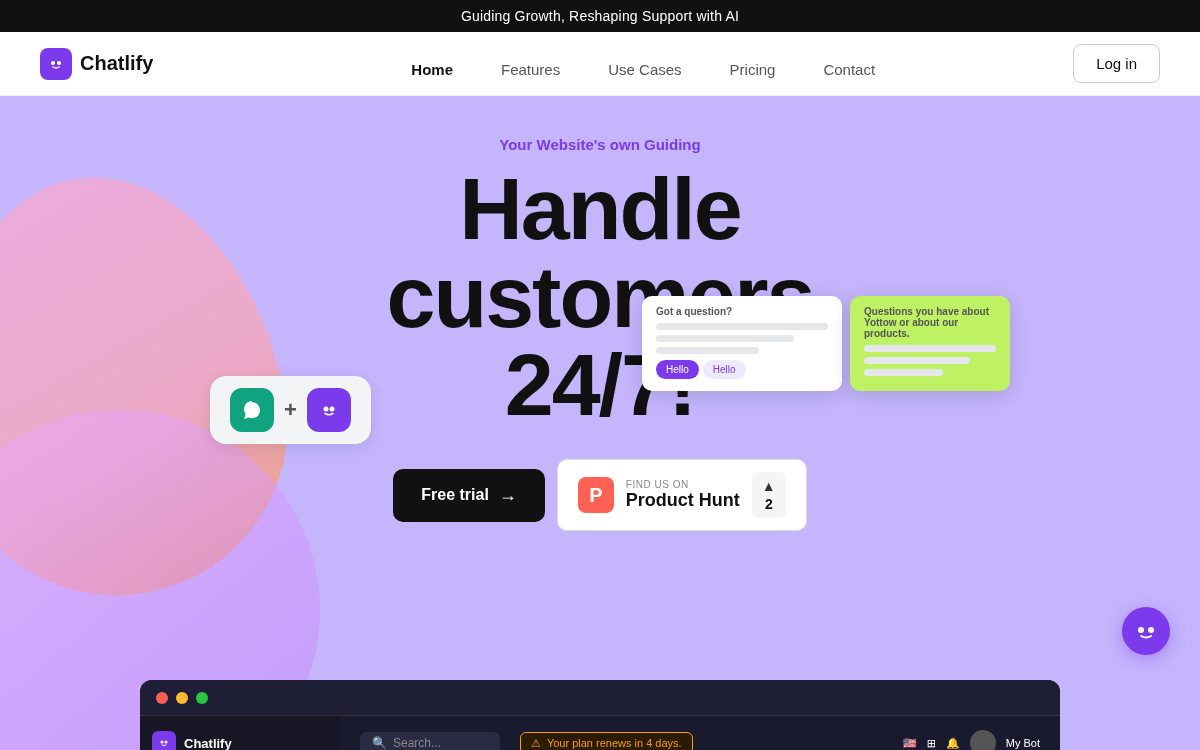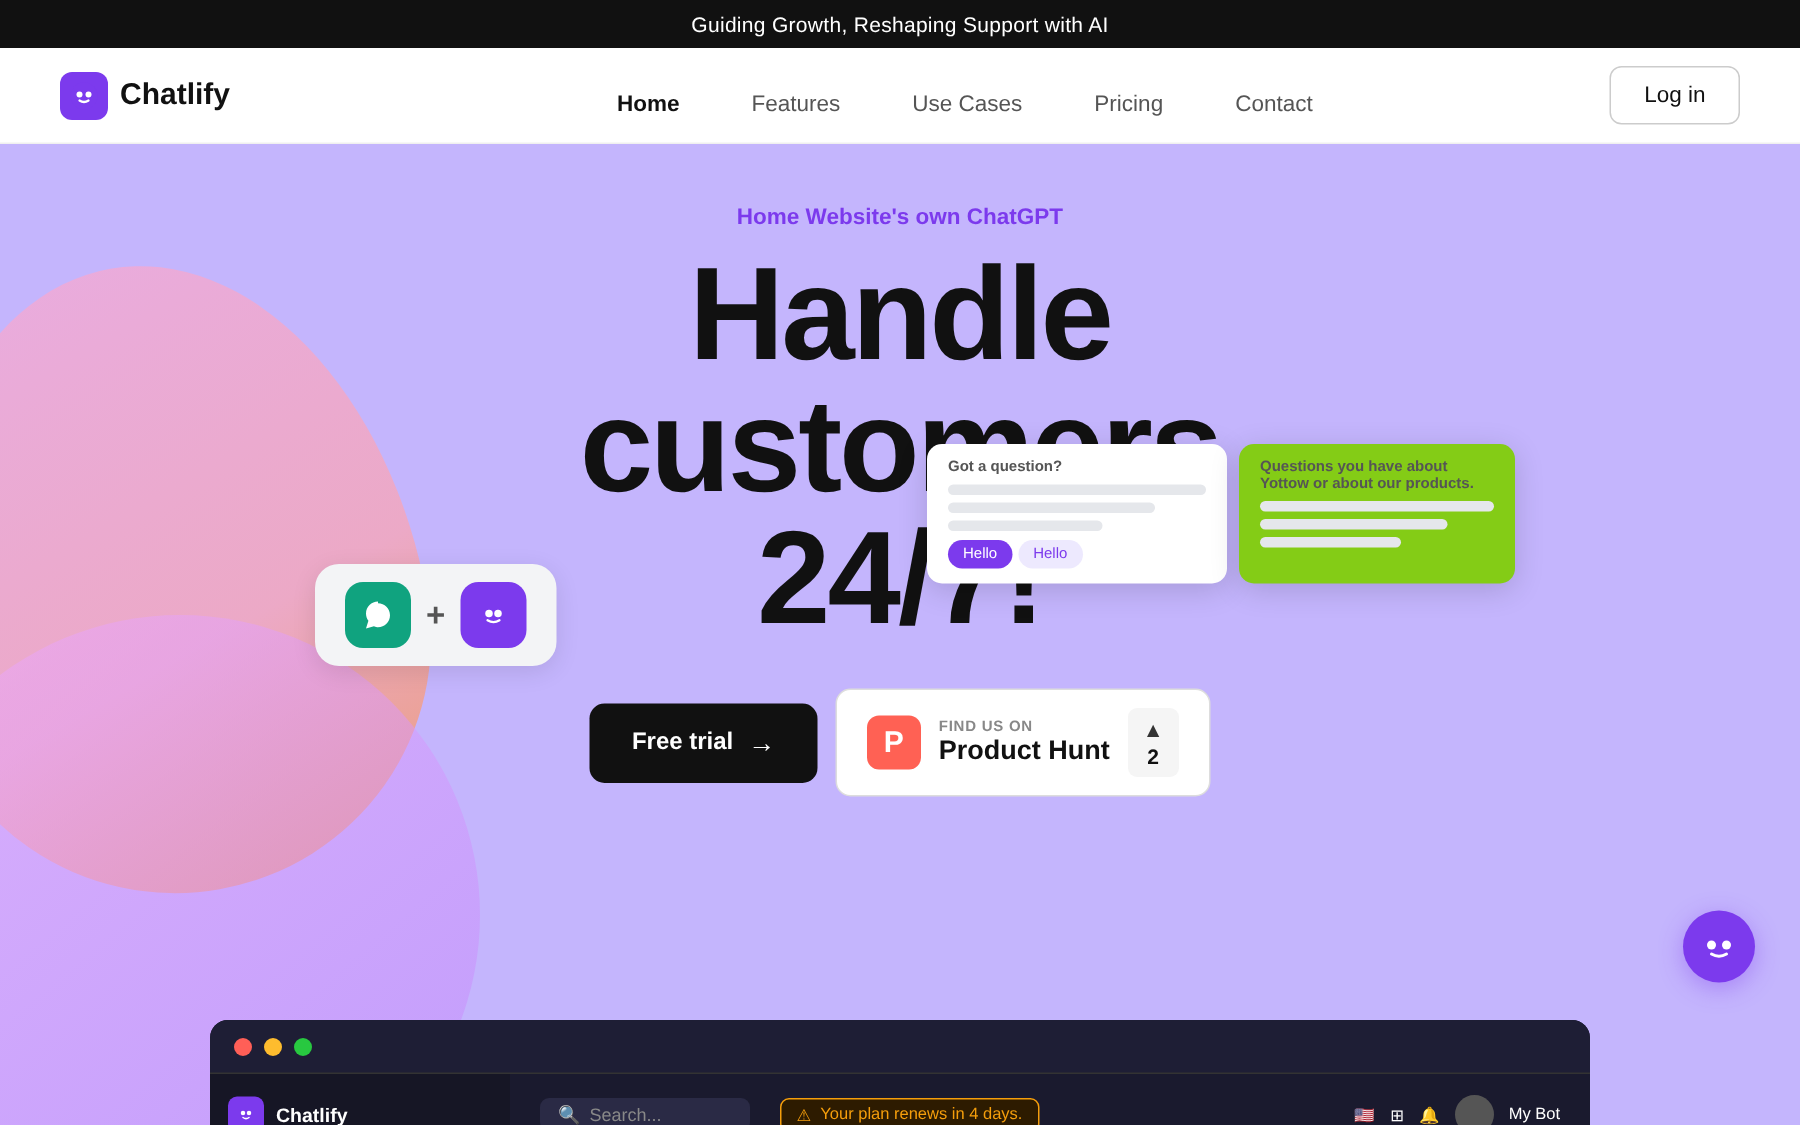--- a/index.html
+++ b/index.html
@@ -204,21 +204,21 @@
     .ph-text {
       display: flex;
       flex-direction: column;
       align-items: flex-start;
     }
     .ph-find {
       font-size: 10px;
       color: #888;
       text-transform: uppercase;
       letter-spacing: 0.5px;
-      font-weight: 700;
+      font-weight: 400;
     }
     .ph-name {
       font-size: 18px;
       font-weight: 700;
       color: #111;
     }
     .ph-upvote {
       display: flex;
       flex-direction: column;
       align-items: center;
@@ -382,24 +382,24 @@
       border-radius: 12px;
       padding: 4px 10px;
       font-size: 10px;
       font-weight: 500;
     }
     .chat-bubble.light {
       background: #ede9fe;
       color: #7c3aed;
     }
     .chat-card2 {
-      background: #84cc16;
+      background: #bef264;
       border-radius: 10px;
       padding: 10px 14px;
-      width: 184px;
+      width: 160px;
       box-shadow: 0 4px 20px rgba(0,0,0,0.15);
     }
     .chat-card2-header {
       font-size: 10px;
       font-weight: 700;
       color: #555;
       margin-bottom: 6px;
     }
 
     
@@ -529,21 +529,21 @@
     </div>
     <div class="chat-card2">
       <div class="chat-card2-header">Questions you have about Yottow or about our products.</div>
       <div class="chat-line full"></div>
       <div class="chat-line medium"></div>
       <div class="chat-line short"></div>
     </div>
   </div>
 
   <div class="hero-content">
-    <p class="hero-subtitle">Home Website's own ChatGPT</p>
+    <p class="hero-subtitle">Your Website's own Guiding</p>
     <h1 class="hero-title">
       <span>Handle</span><br>
       <span>customers</span><br>
       <span>24/7!</span>
     </h1>
 
     <div class="cta-row">
       <button class="btn-free-trial">
         <span>Free trial</span>
         <span class="arrow">→</span>

